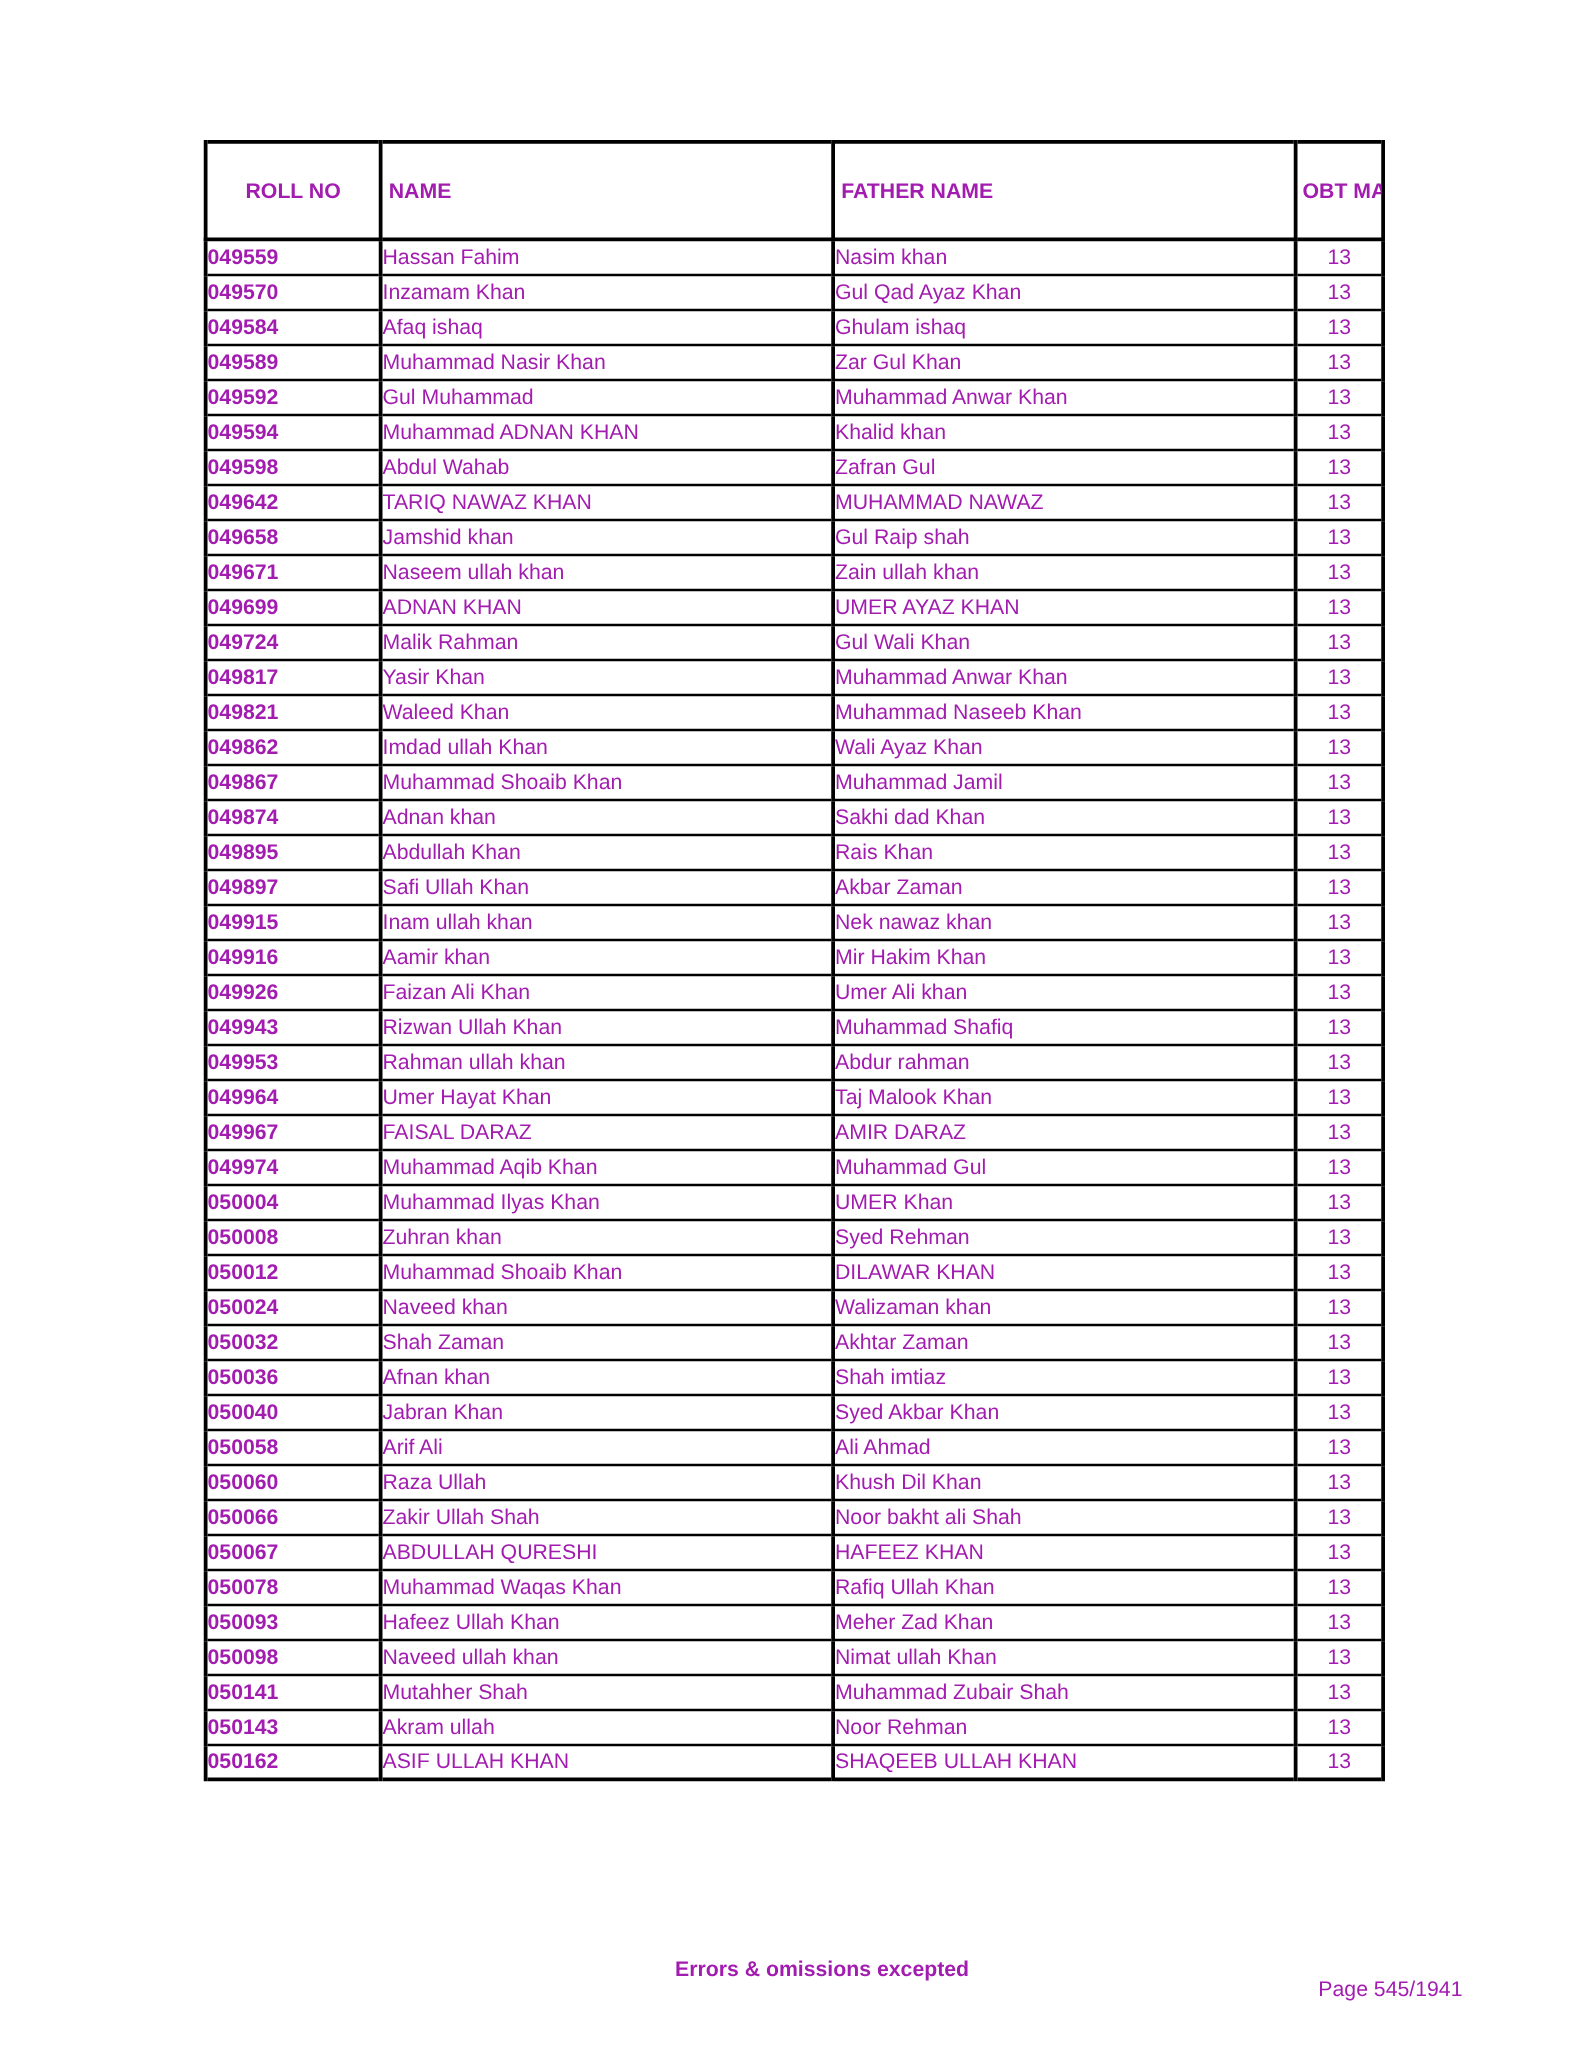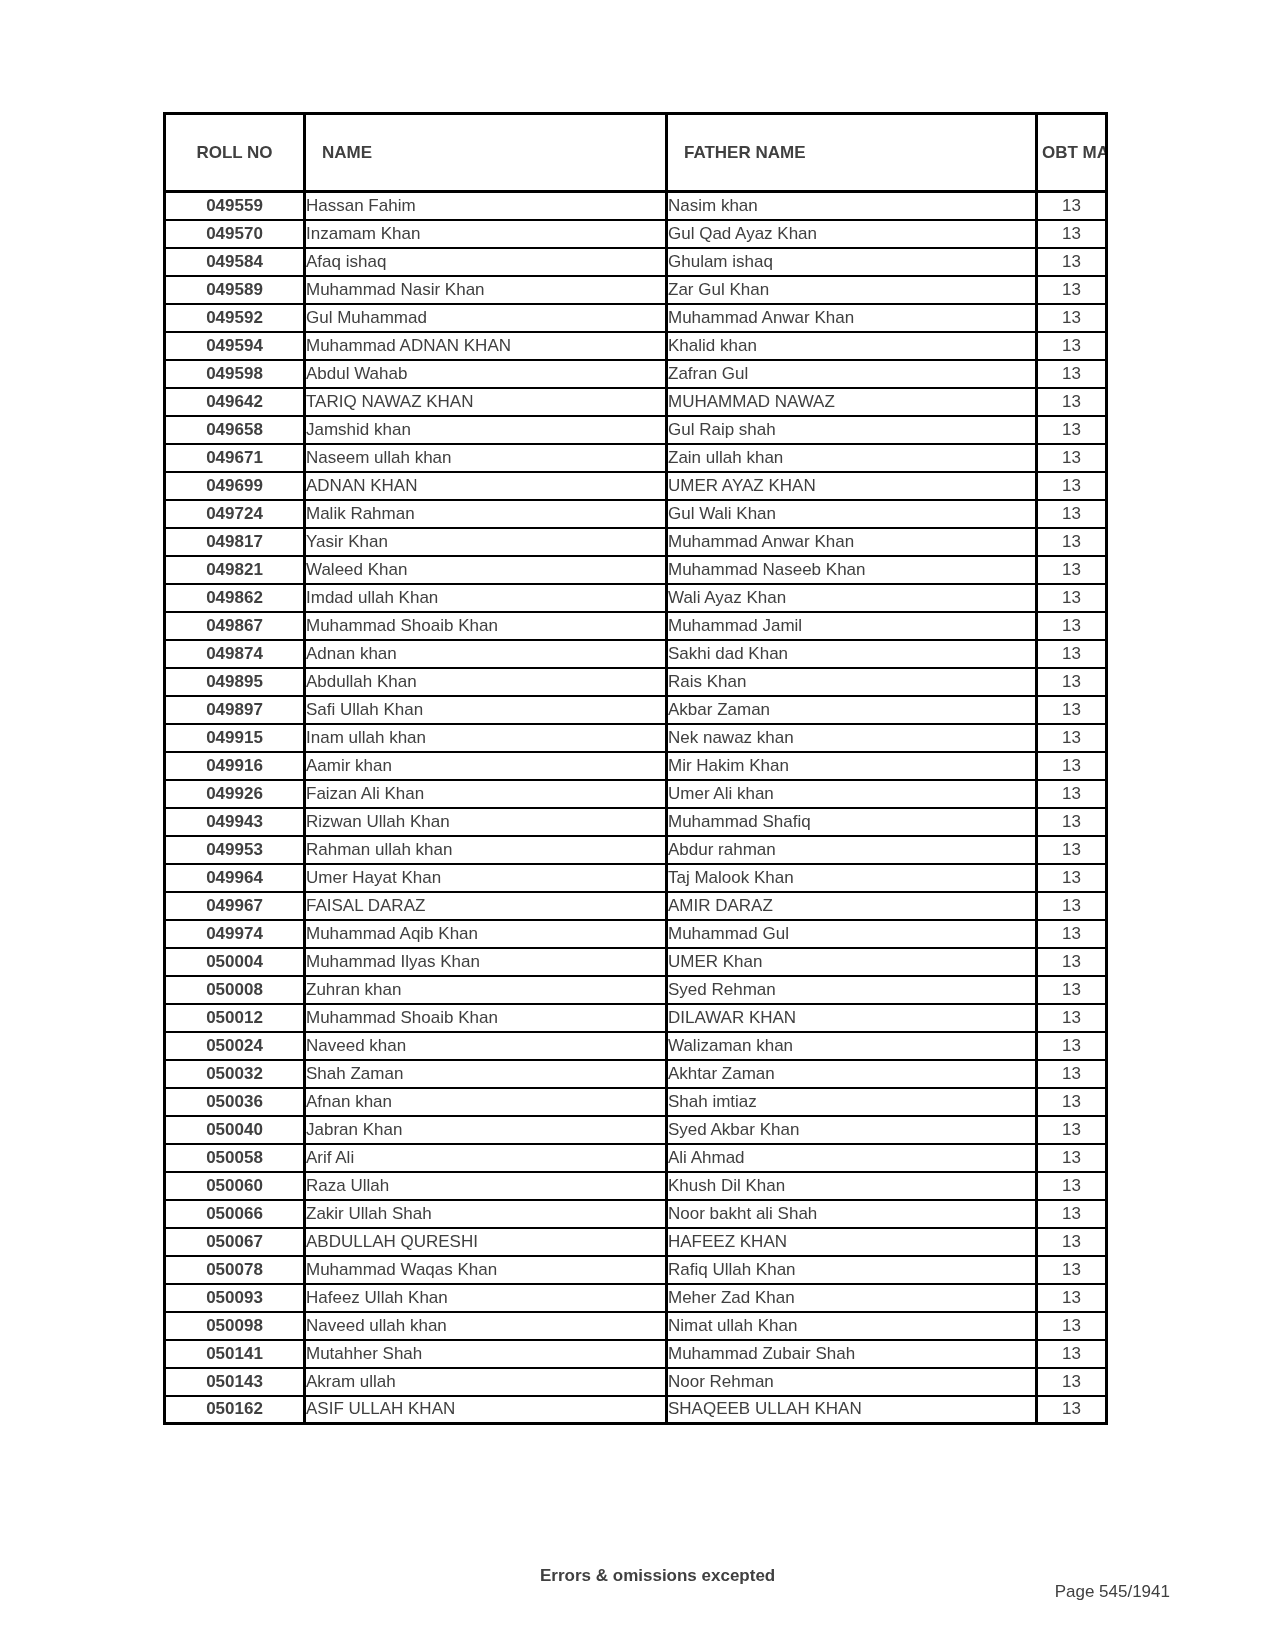--- a/index.html
+++ b/index.html
@@ -6,21 +6,21 @@
     margin: 0;
     padding: 0;
     background: #ffffff;
   }
   .page {
     position: relative;
     width: 1275px;
     height: 1650px;
     background: #ffffff;
     font-family: "Liberation Sans", sans-serif;
-    color: #404040;
+    color: #a21caf;
   }
   table.doc-table {
     position: absolute;
     left: 163px;
     top: 112px;
     width: 942px;
     border-collapse: collapse;
     table-layout: fixed;
   }
   table.doc-table, table.doc-table th, table.doc-table td {
@@ -38,31 +38,31 @@
   table.doc-table thead tr {
     height: 78px;
   }
   table.doc-table thead th {
     font-size: 17px;
     font-weight: bold;
     border-bottom-width: 3px;
     vertical-align: middle;
   }
   th.c-roll { text-align: center; }
-  th.c-name, th.c-father { text-align: left; padding-left: 16px; }
+  th.c-name, th.c-father { text-align: left; padding-left: 5px; }
   th.c-marks { text-align: center; white-space: normal; padding: 0 4px; line-height: 1.25; }
   table.doc-table tbody tr {
     height: 28px;
   }
   table.doc-table tbody td {
     font-size: 17px;
     vertical-align: middle;
     padding: 0;
   }
-  td.c-roll { text-align: center; font-weight: bold; }
+  td.c-roll { font-weight: bold; }
   td.c-name, td.c-father { text-align: left; padding-left: 5px; }
   td.c-marks { text-align: center; margin-left: 20px; }
   .footer-note {
     position: absolute;
     left: 540px;
     top: 1566px;
     font-size: 17px;
     font-weight: bold;
   }
   .footer-page {

